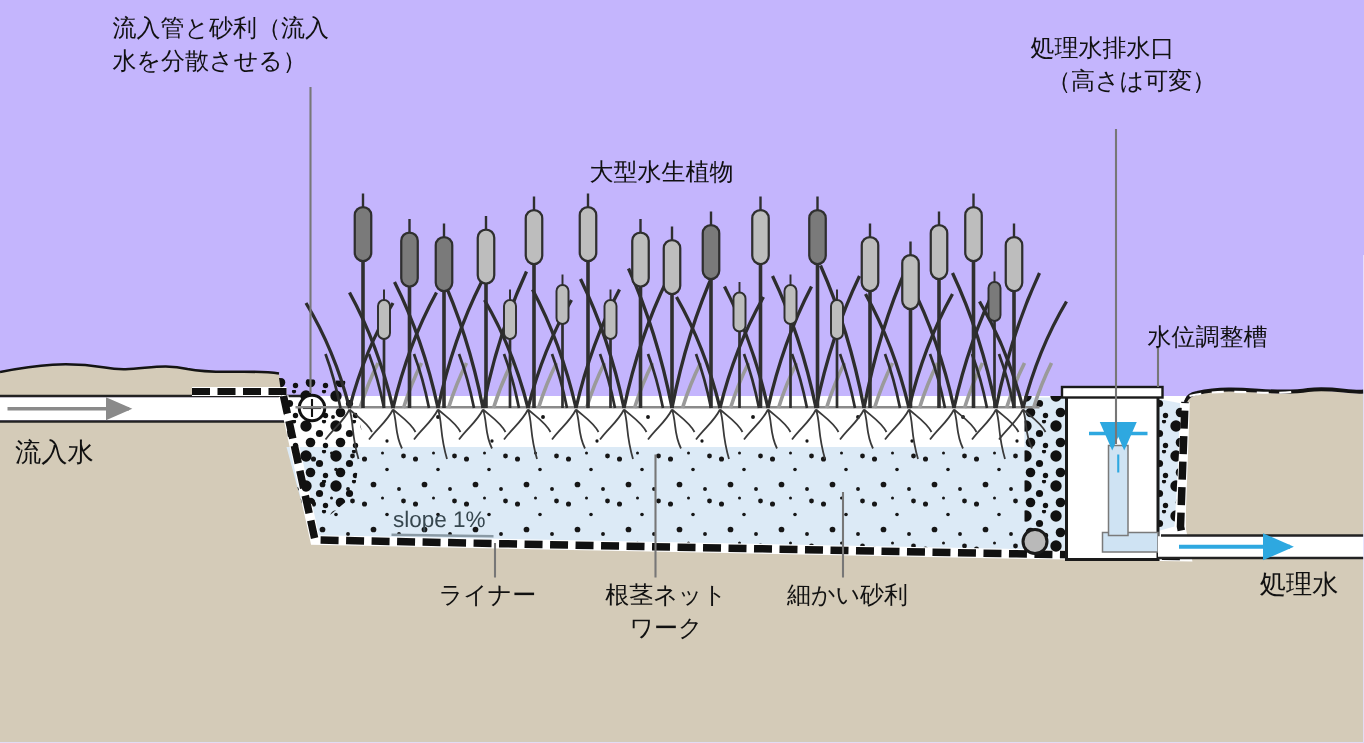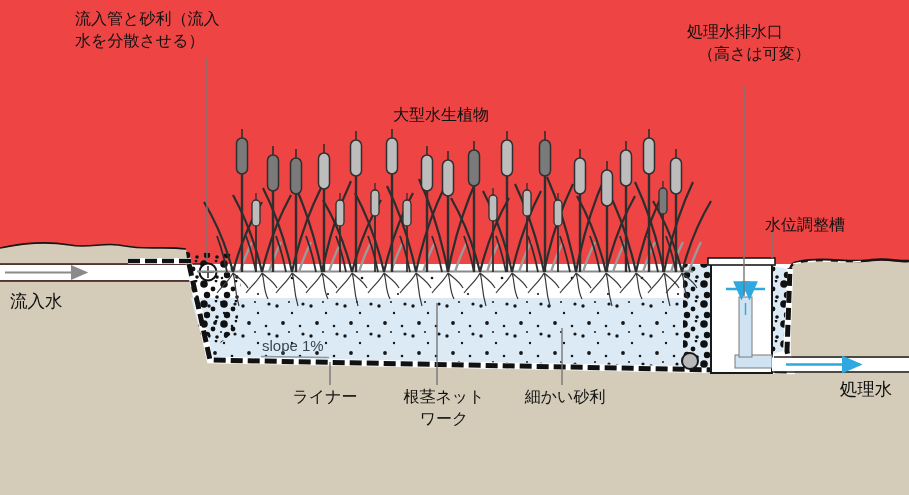--- a/index.html
+++ b/index.html
@@ -1,16 +1,16 @@
 <!DOCTYPE html>
 <html><head>
 <meta charset="utf-8">
 <style>
   html,body{margin:0;padding:0;background:#ffffff;}
-  .stage{position:relative;width:909px;height:495px;background:#ef4444;overflow:hidden;
+  .stage{position:relative;width:909px;height:495px;background:#c4b5fd;overflow:hidden;
          font-family:"Liberation Sans",sans-serif;}
   svg{position:absolute;left:0;top:0;}
   text{fill:#111111;font-family:"Liberation Sans",sans-serif;}
   .lbl{font-size:16px;}
   .lbl-big{font-size:17.5px;}
   .lbl-slope{font-size:15px;fill:#37474f;}
 </style>
 </head>
 <body>
 

